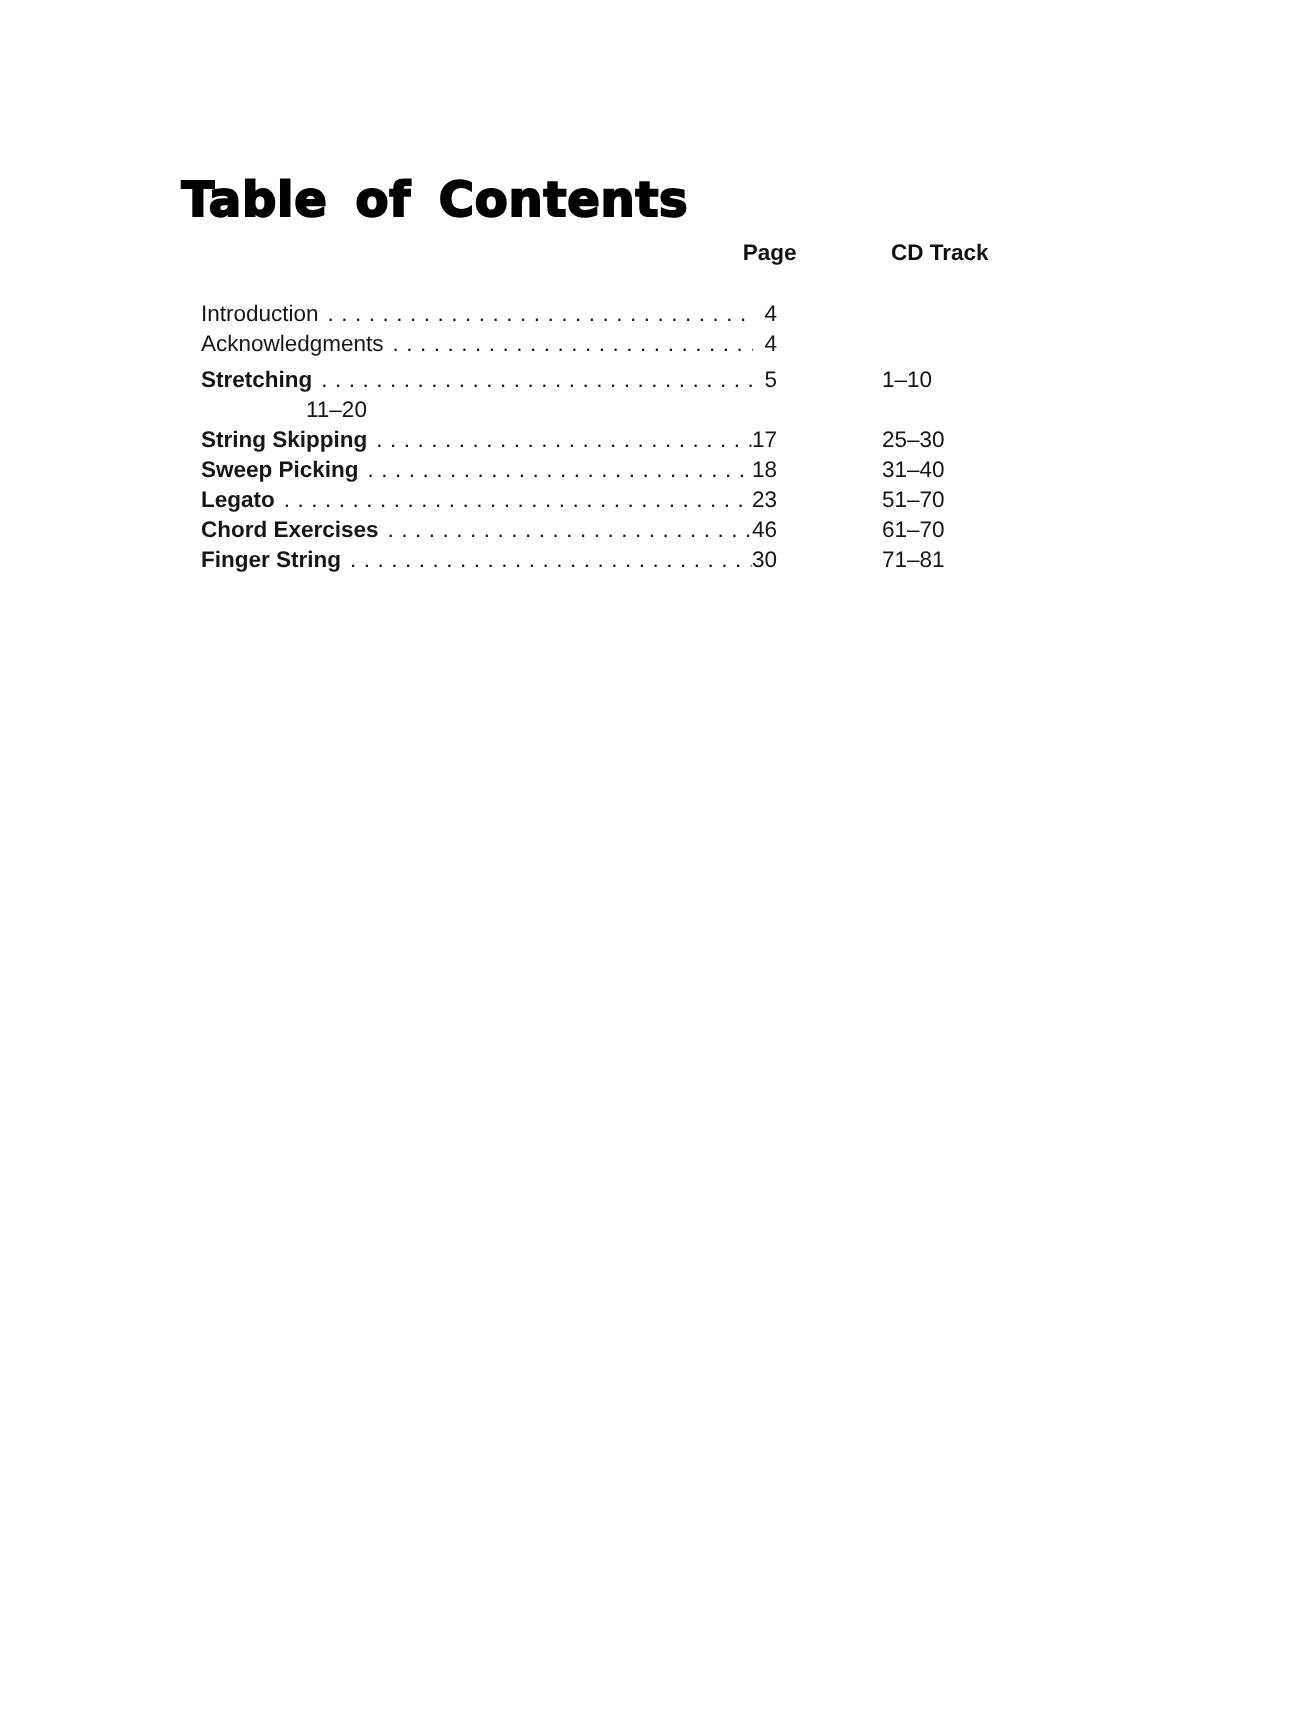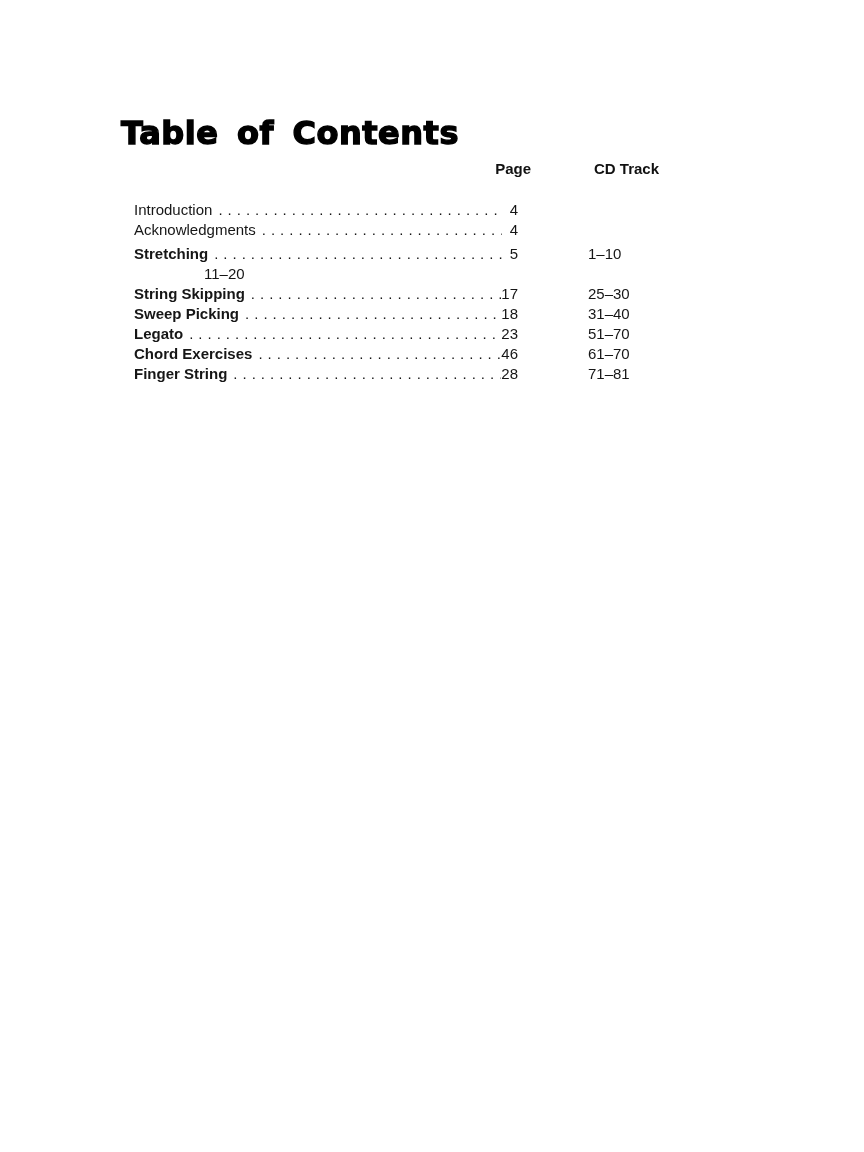--- a/index.html
+++ b/index.html
@@ -182,19 +182,19 @@
           <span class="leader"></span>
           <span class="entry-page">46</span>
         </span>
         <span class="entry-track">61–70</span>
       </div>
 
       <div class="row">
         <span class="row-main">
           <span class="entry-label">Finger String</span>
           <span class="leader"></span>
-          <span class="entry-page">28</span>
+          <span class="entry-page">30</span>
         </span>
         <span class="entry-track">71–81</span>
       </div>
     </div>
 
 </div>
 
 </body></html>

